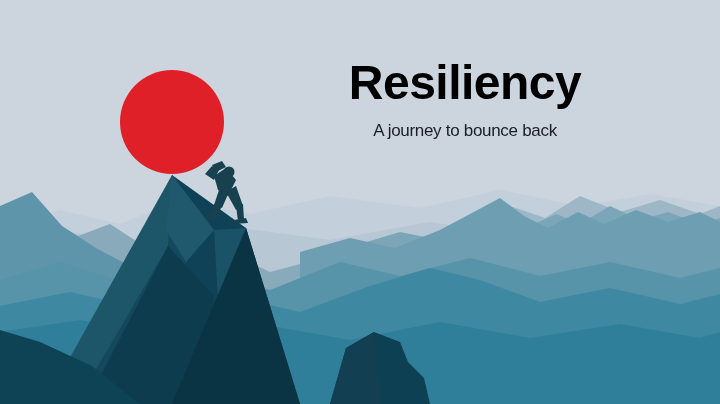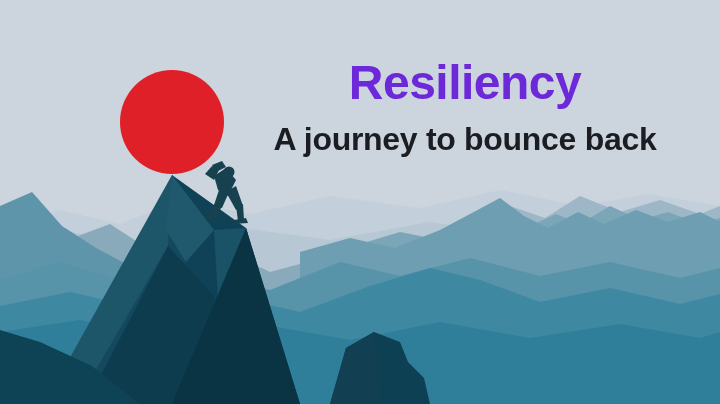--- a/index.html
+++ b/index.html
@@ -30,30 +30,30 @@
     left: 255px;
     top: 58px;
     width: 420px;
     text-align: center;
     z-index: 5;
   }
   #title {
     font-family: "Liberation Sans", sans-serif;
     font-size: 48px;
     font-weight: bold;
-    color: #6d28d9;
+    color: #000000;
     letter-spacing: -0.5px;
     line-height: 1.05;
     margin: 0;
     white-space: nowrap;
   }
   #subtitle {
     font-family: "Liberation Sans", sans-serif;
-    font-size: 32px;
-    font-weight: bold;
+    font-size: 17px;
+    font-weight: normal;
     color: #1b1d22;
     letter-spacing: -0.3px;
     line-height: 1.1;
     margin: 14px 0 0 0;
     white-space: nowrap;
   }
 </style>
 </head>
 <body>
 

